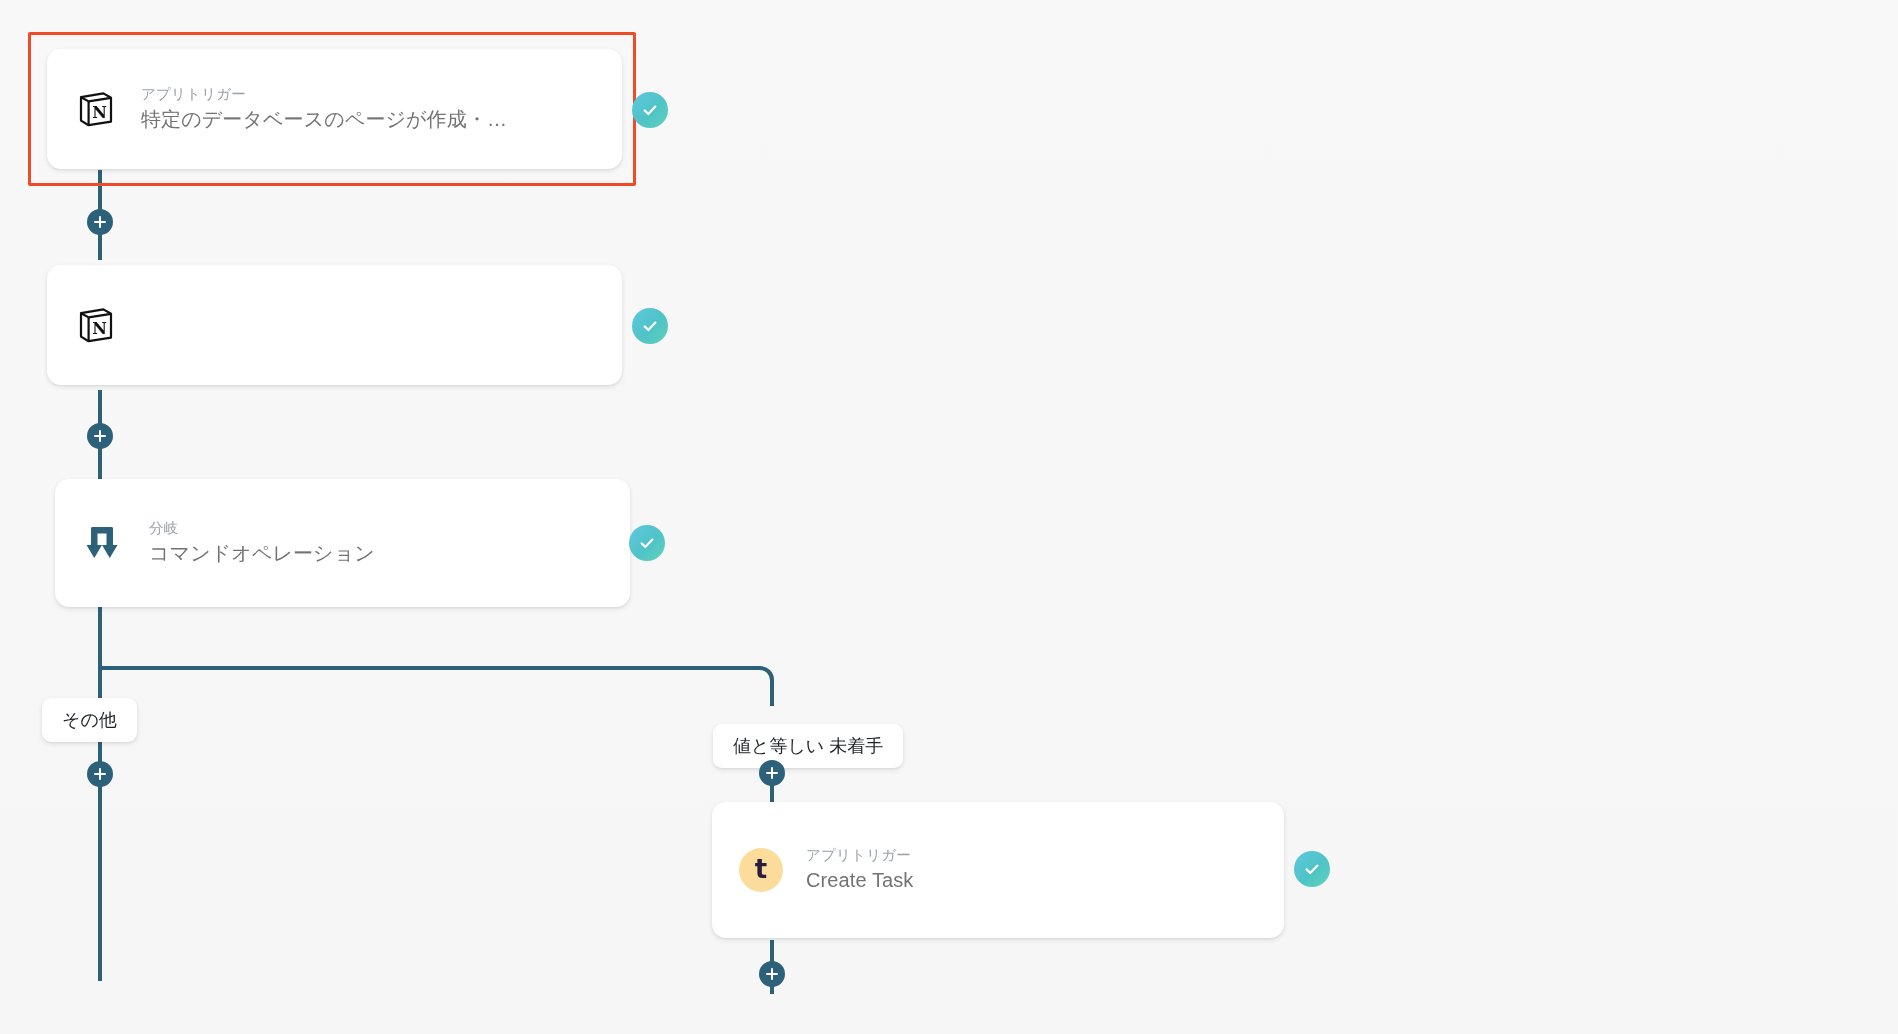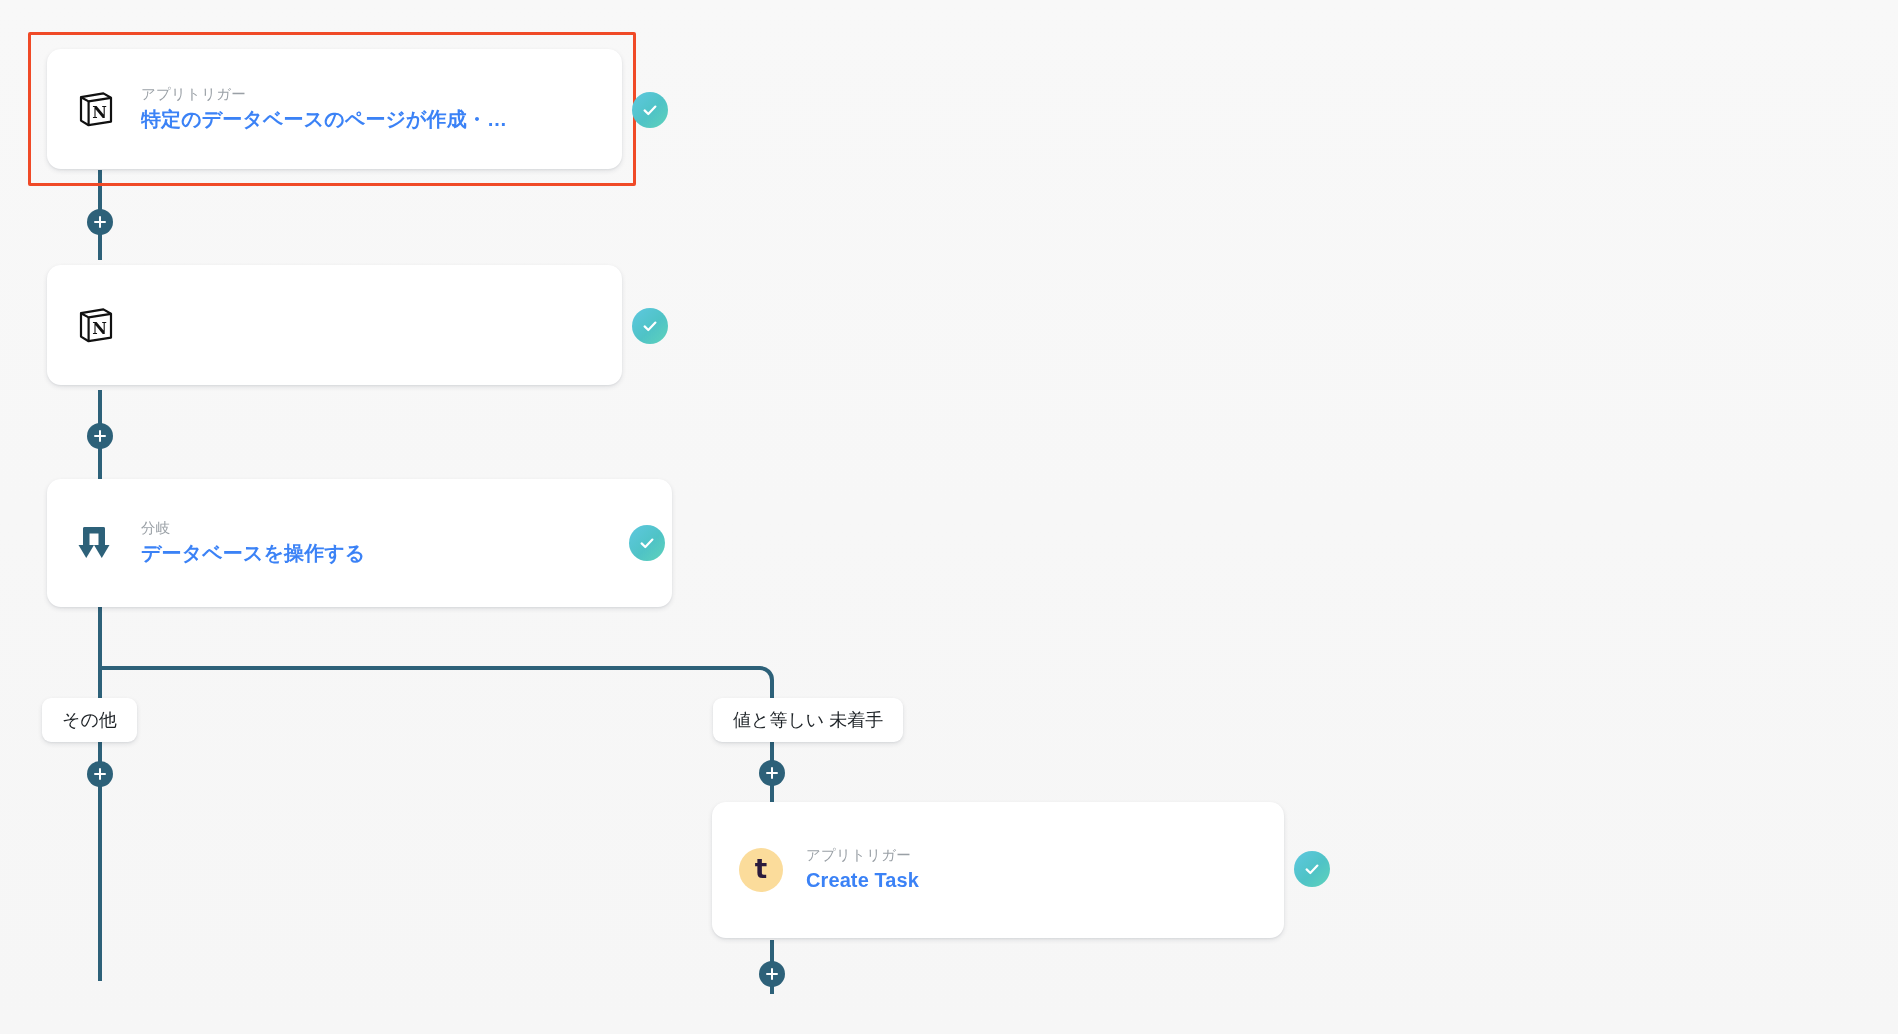--- a/index.html
+++ b/index.html
@@ -62,22 +62,22 @@
   .card-kicker {
     font-size: 14.5px;
     line-height: 1.5;
     color: #9aa0a6;
     letter-spacing: .2px;
     white-space: nowrap;
   }
   .card-title {
     font-size: 20px;
     line-height: 1.45;
-    font-weight: 700;
-    color: #3b82f6;
+    font-weight: 400;
+    color: #737373;
     letter-spacing: .1px;
     white-space: nowrap;
     overflow: hidden;
     text-overflow: ellipsis;
   }
 
   
   .highlight-box {
     position: absolute;
     border: 3px solid #f04a27;
@@ -226,49 +226,49 @@
   </div>
 
   <div class="check-badge" style="left:632px; top:308px;">
     <svg width="20" height="20" viewBox="0 0 20 20" xmlns="http://www.w3.org/2000/svg">
       <path d="M4.6 10.4 L8.3 14 L15.4 6.6" fill="none" stroke="#ffffff" stroke-width="2.2" stroke-linecap="round" stroke-linejoin="round"></path>
     </svg>
   </div>
 
   <div class="plus-btn" style="left:87px; top:423px;"></div>
 
-  <div class="card" style="left:47px; top:479px; width:625px; height:128px;">
+  <div class="card" style="left:55px; top:479px; width:575px; height:128px;">
     <span class="card-icon">
       <svg width="44" height="44" viewBox="0 0 44 44" xmlns="http://www.w3.org/2000/svg">
         <g fill="#2d6179">
           <rect x="9" y="6" width="6.5" height="22" rx="2"></rect>
           <rect x="9" y="6" width="22" height="6.5" rx="2"></rect>
           <rect x="24.5" y="6" width="6.5" height="22" rx="2"></rect>
           <path d="M4.5 24 H20 L12.25 37 Z"></path>
           <path d="M20 24 H35.5 L27.75 37 Z"></path>
         </g>
       </svg>
     </span>
     <span class="card-text">
       <span class="card-kicker">分岐</span>
-      <span class="card-title">データベースを操作する</span>
+      <span class="card-title">コマンドオペレーション</span>
     </span>
   </div>
 
   <div class="check-badge" style="left:629px; top:525px;">
     <svg width="20" height="20" viewBox="0 0 20 20" xmlns="http://www.w3.org/2000/svg">
       <path d="M4.6 10.4 L8.3 14 L15.4 6.6" fill="none" stroke="#ffffff" stroke-width="2.2" stroke-linecap="round" stroke-linejoin="round"></path>
     </svg>
   </div>
 
   <div class="branch-pill" style="left:42px; top:698px;">
     <span>その他</span>
   </div>
 
-  <div class="branch-pill" style="left:713px; top:698px;">
+  <div class="branch-pill" style="left:713px; top:724px;">
     <span>値と等しい 未着手</span>
   </div>
 
   <div class="plus-btn" style="left:87px; top:761px;"></div>
 
   <div class="plus-btn" style="left:759px; top:760px;"></div>
 
   <div class="card" style="left:712px; top:802px; width:572px; height:136px;">
     <span class="card-icon">
       <span class="t-avatar">t</span>

